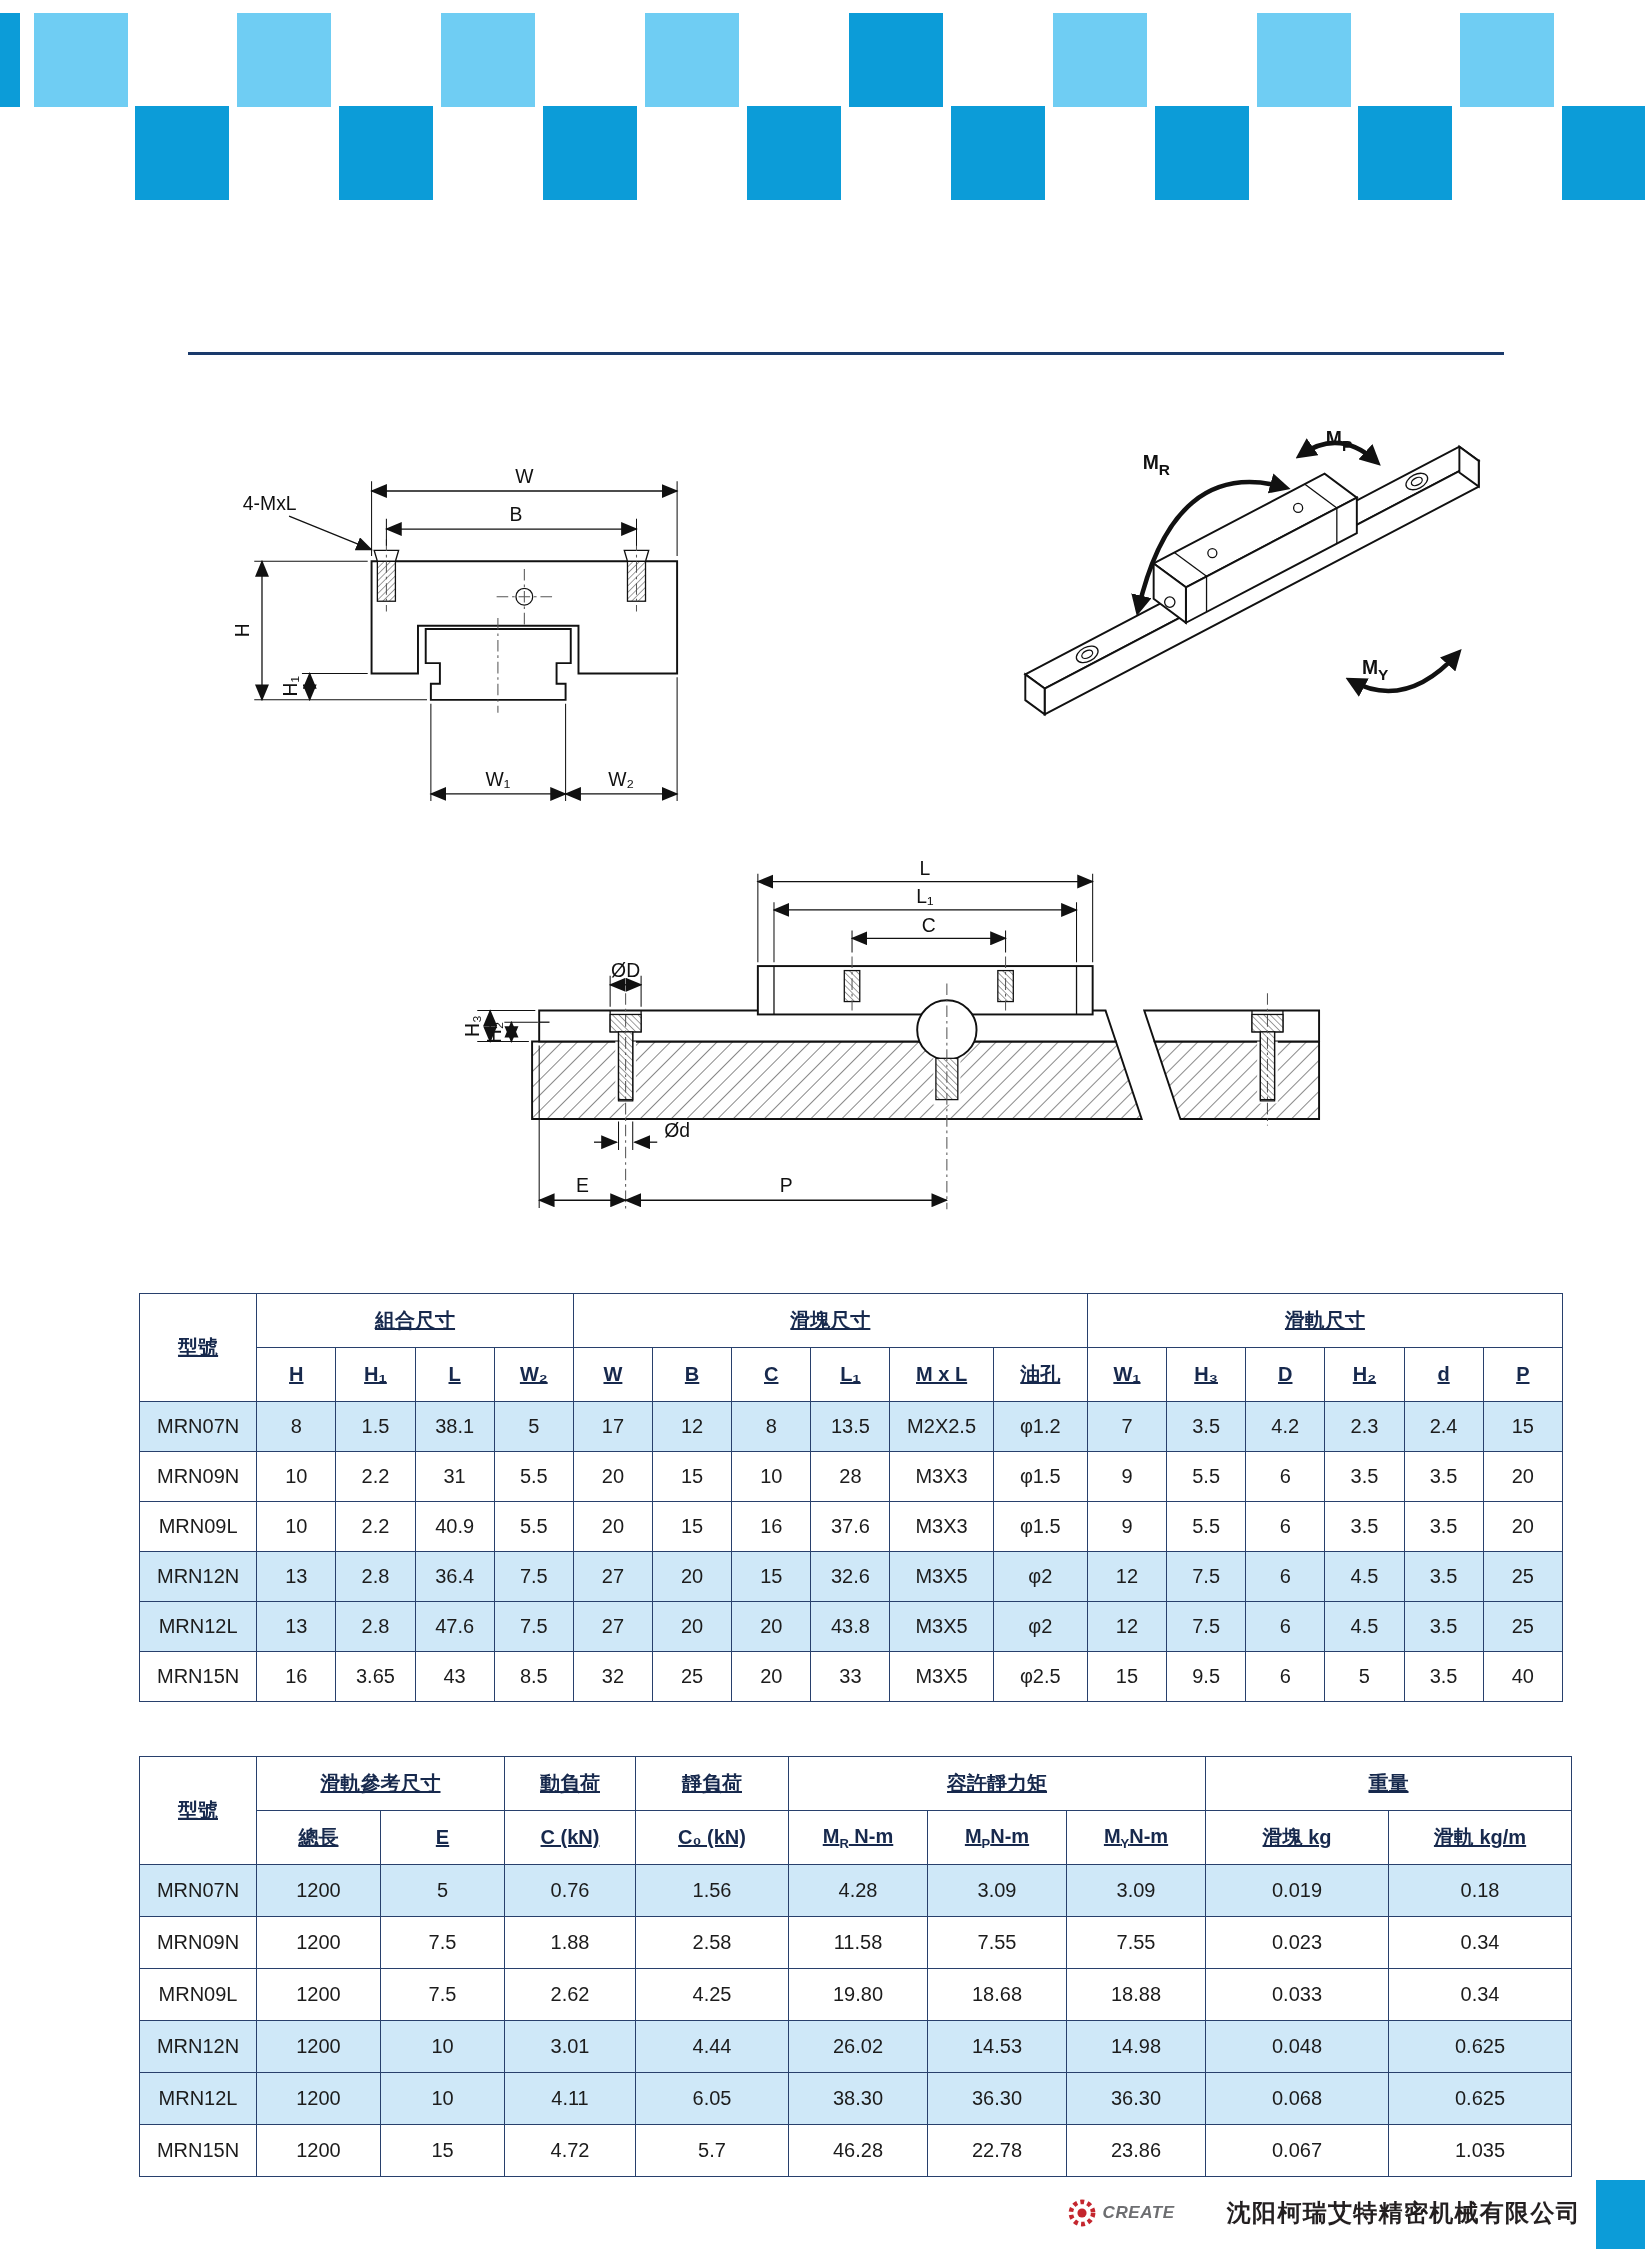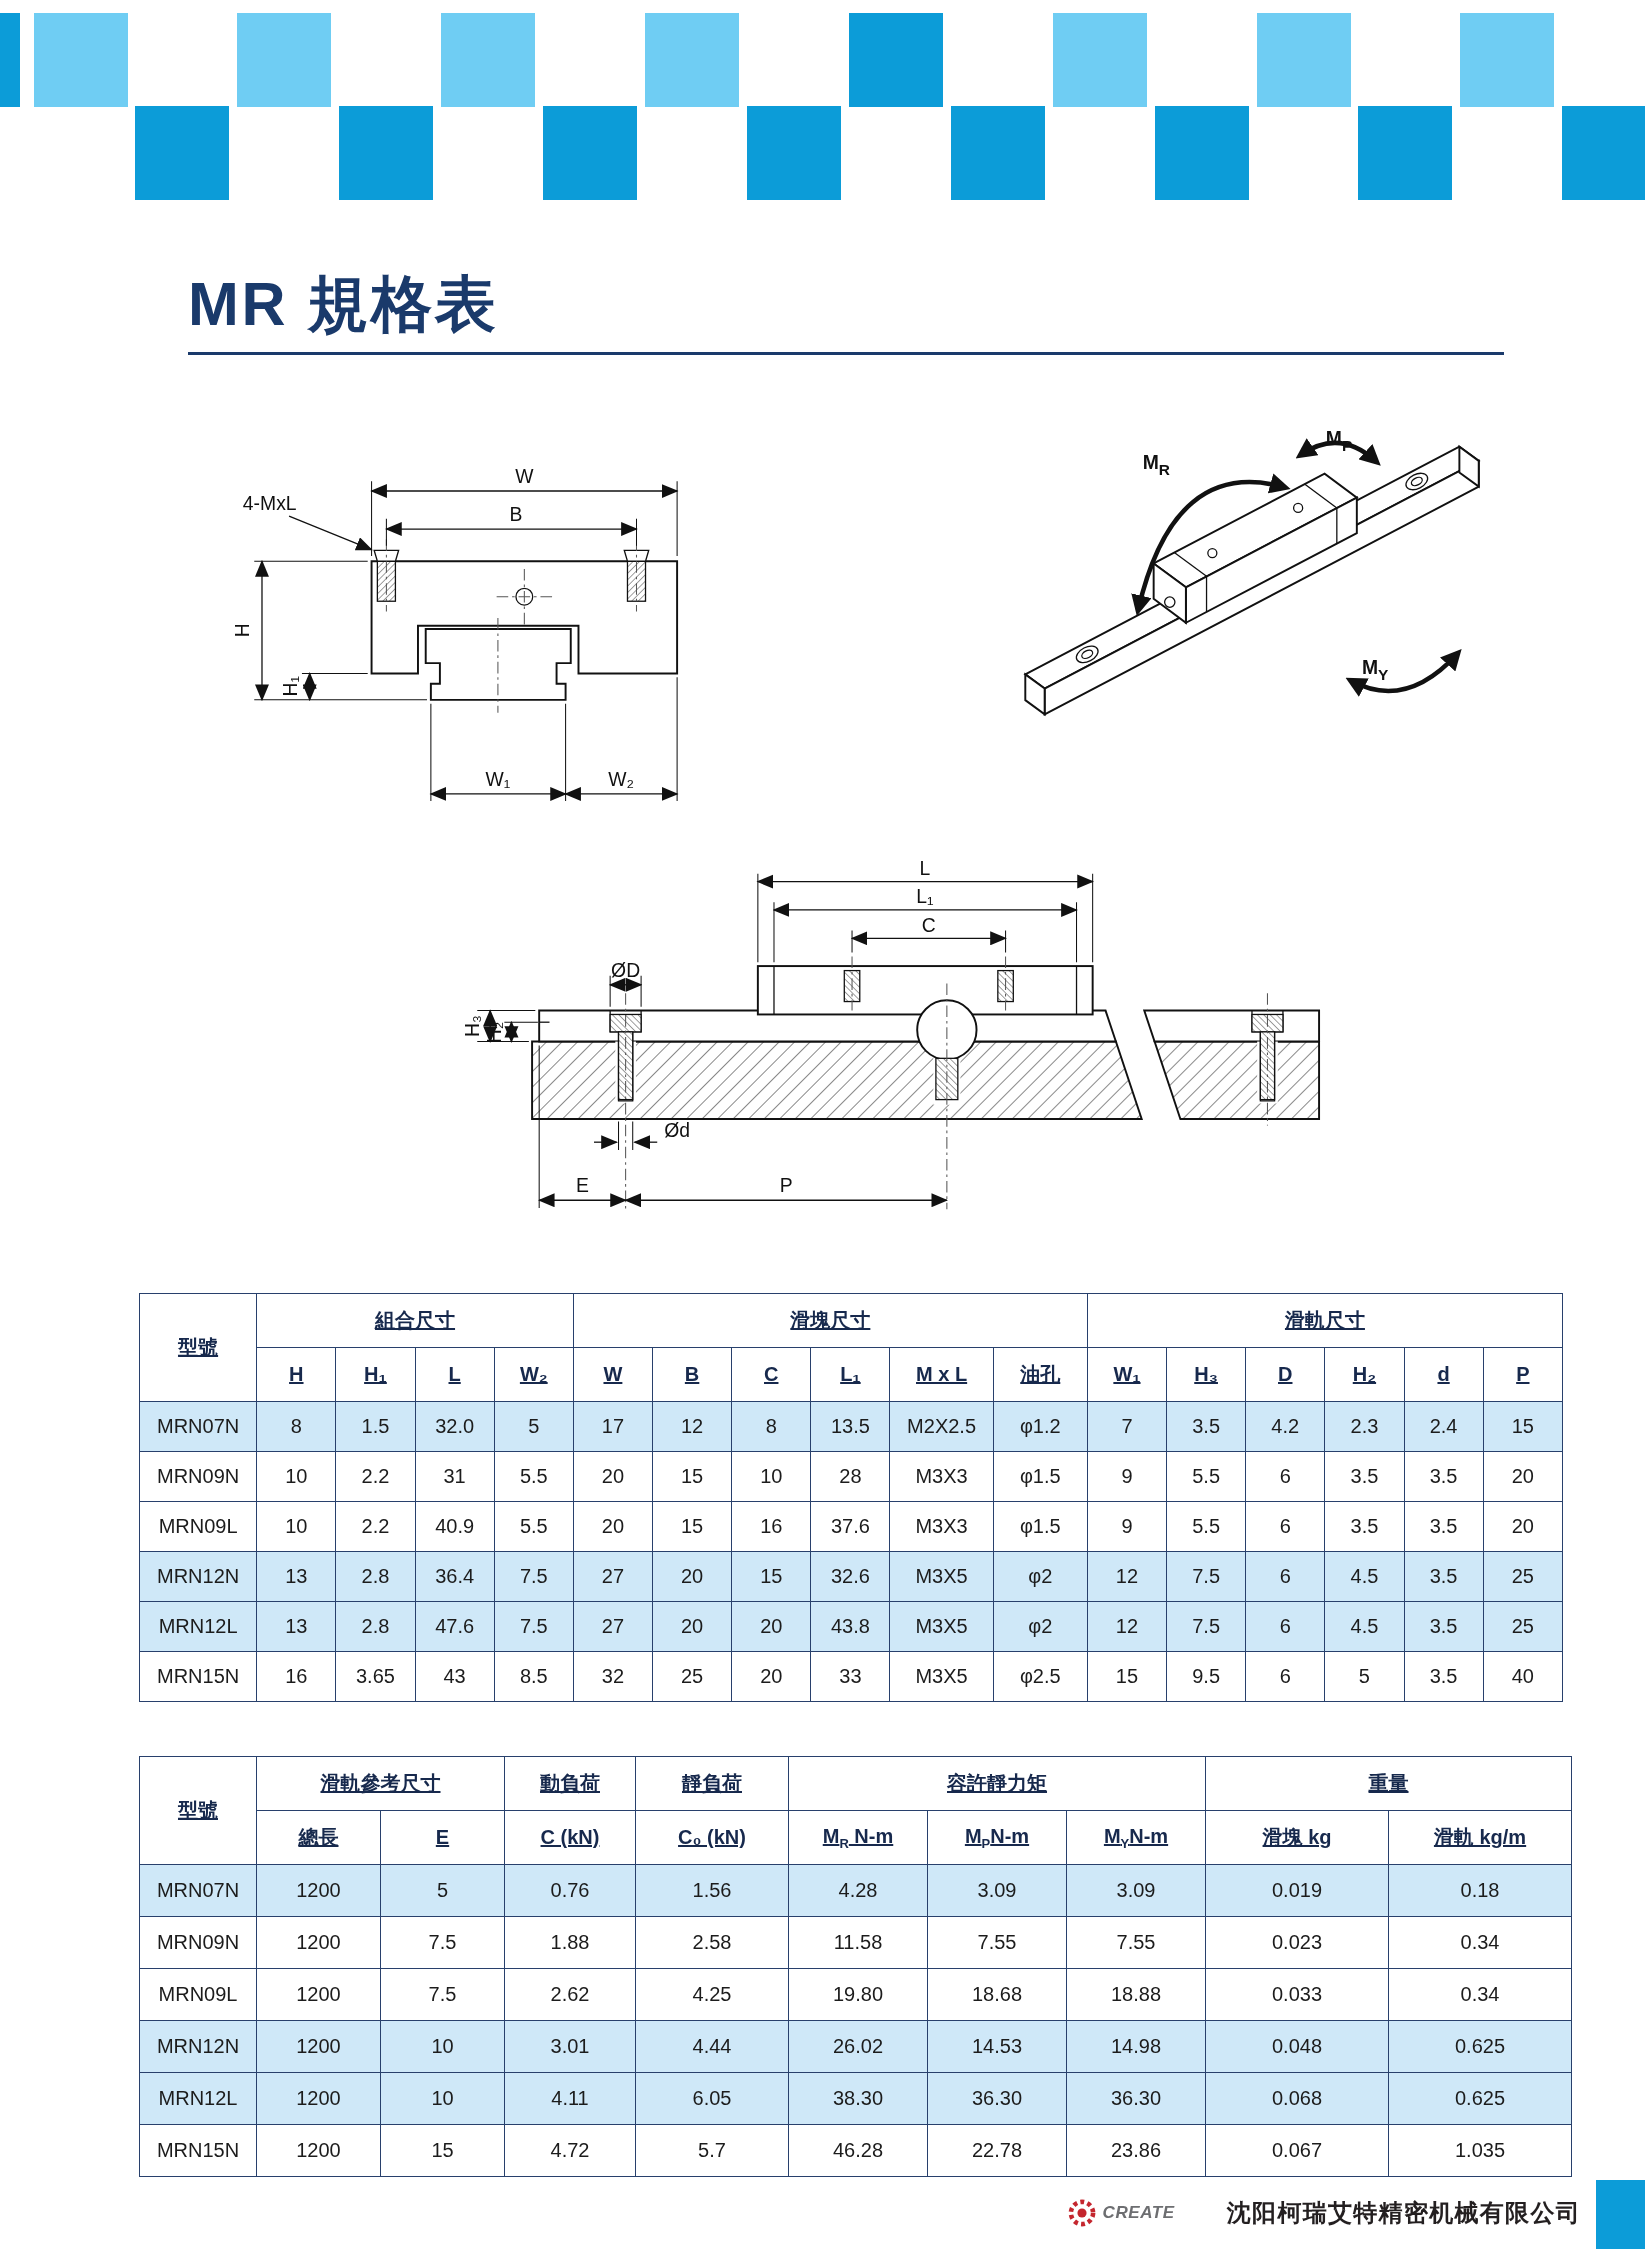--- a/index.html
+++ b/index.html
@@ -61,21 +61,20 @@
       <div class="sq" style="left: 135px; top: 106px; background: rgb(12, 156, 216);"></div>
       <div class="sq" style="left: 339px; top: 106px; background: rgb(12, 156, 216);"></div>
       <div class="sq" style="left: 543px; top: 106px; background: rgb(12, 156, 216);"></div>
       <div class="sq" style="left: 747px; top: 106px; background: rgb(12, 156, 216);"></div>
       <div class="sq" style="left: 951px; top: 106px; background: rgb(12, 156, 216);"></div>
       <div class="sq" style="left: 1155px; top: 106px; background: rgb(12, 156, 216);"></div>
       <div class="sq" style="left: 1358px; top: 106px; background: rgb(12, 156, 216);"></div>
       <div class="sq" style="left: 1562px; top: 106px; background: rgb(12, 156, 216);"></div>
     </div>
 
-  <h1 class="title">MR 規格表</h1>
   <div class="title-rule"></div>
 
   <svg class="diag" style="left:213px; top:413px;" width="477" height="419" viewBox="0 0 740 650">
     <defs>
       <marker id="arw1" viewBox="0 0 12 10" refX="11" refY="5" markerWidth="13" markerHeight="11" orient="auto-start-reverse">
           <path d="M0,0 L12,5 L0,10 Z" fill="#111"></path>
         </marker>
       <pattern id="bolt1" width="7" height="7" patternUnits="userSpaceOnUse" patternTransform="rotate(45)">
         <rect width="7" height="7" fill="#fff"></rect>
           <line x1="0" y1="0" x2="0" y2="7" stroke="#444" stroke-width="1.6"></line>
@@ -297,21 +296,21 @@
         <th>H₂</th>
         <th>d</th>
         <th>P</th>
       </tr>
     </thead>
     <tbody>
         <tr class="shaded">
           <td>MRN07N</td>
           <td>8</td>
           <td>1.5</td>
-          <td>32.0</td>
+          <td>38.1</td>
           <td>5</td>
           <td>17</td>
           <td>12</td>
           <td>8</td>
           <td>13.5</td>
           <td>M2X2.5</td>
           <td>φ1.2</td>
           <td>7</td>
           <td>3.5</td>
           <td>4.2</td>

